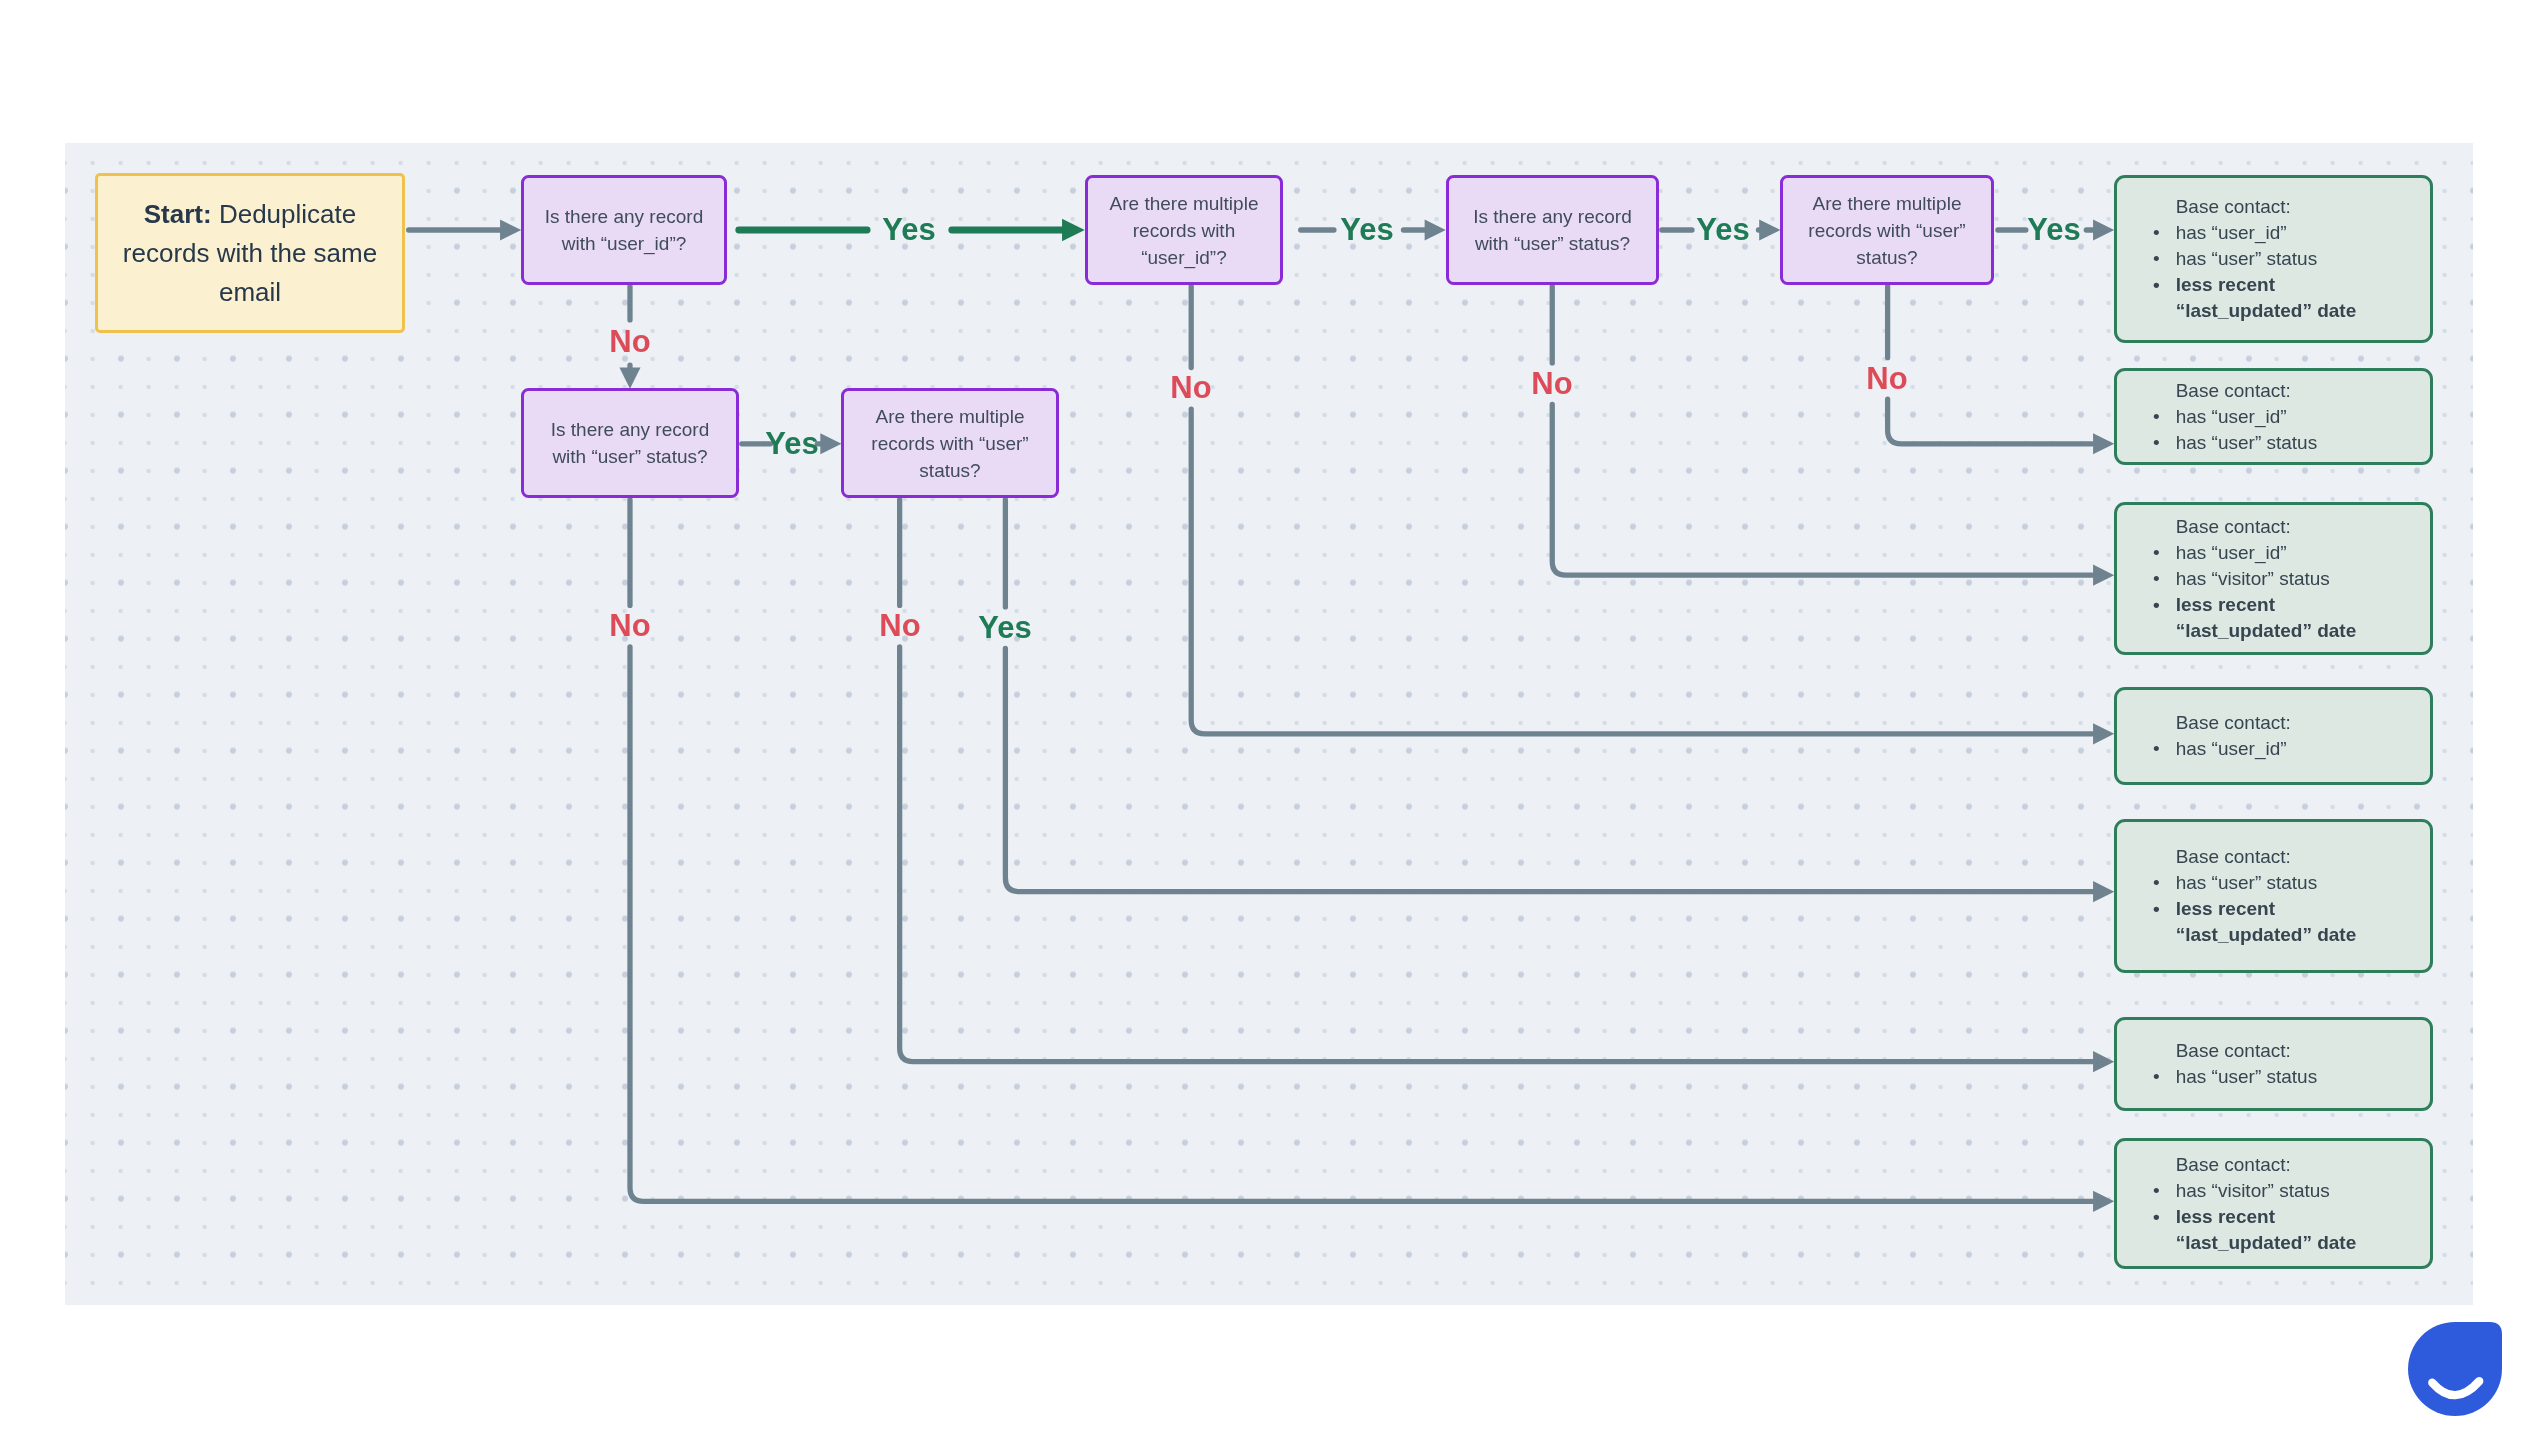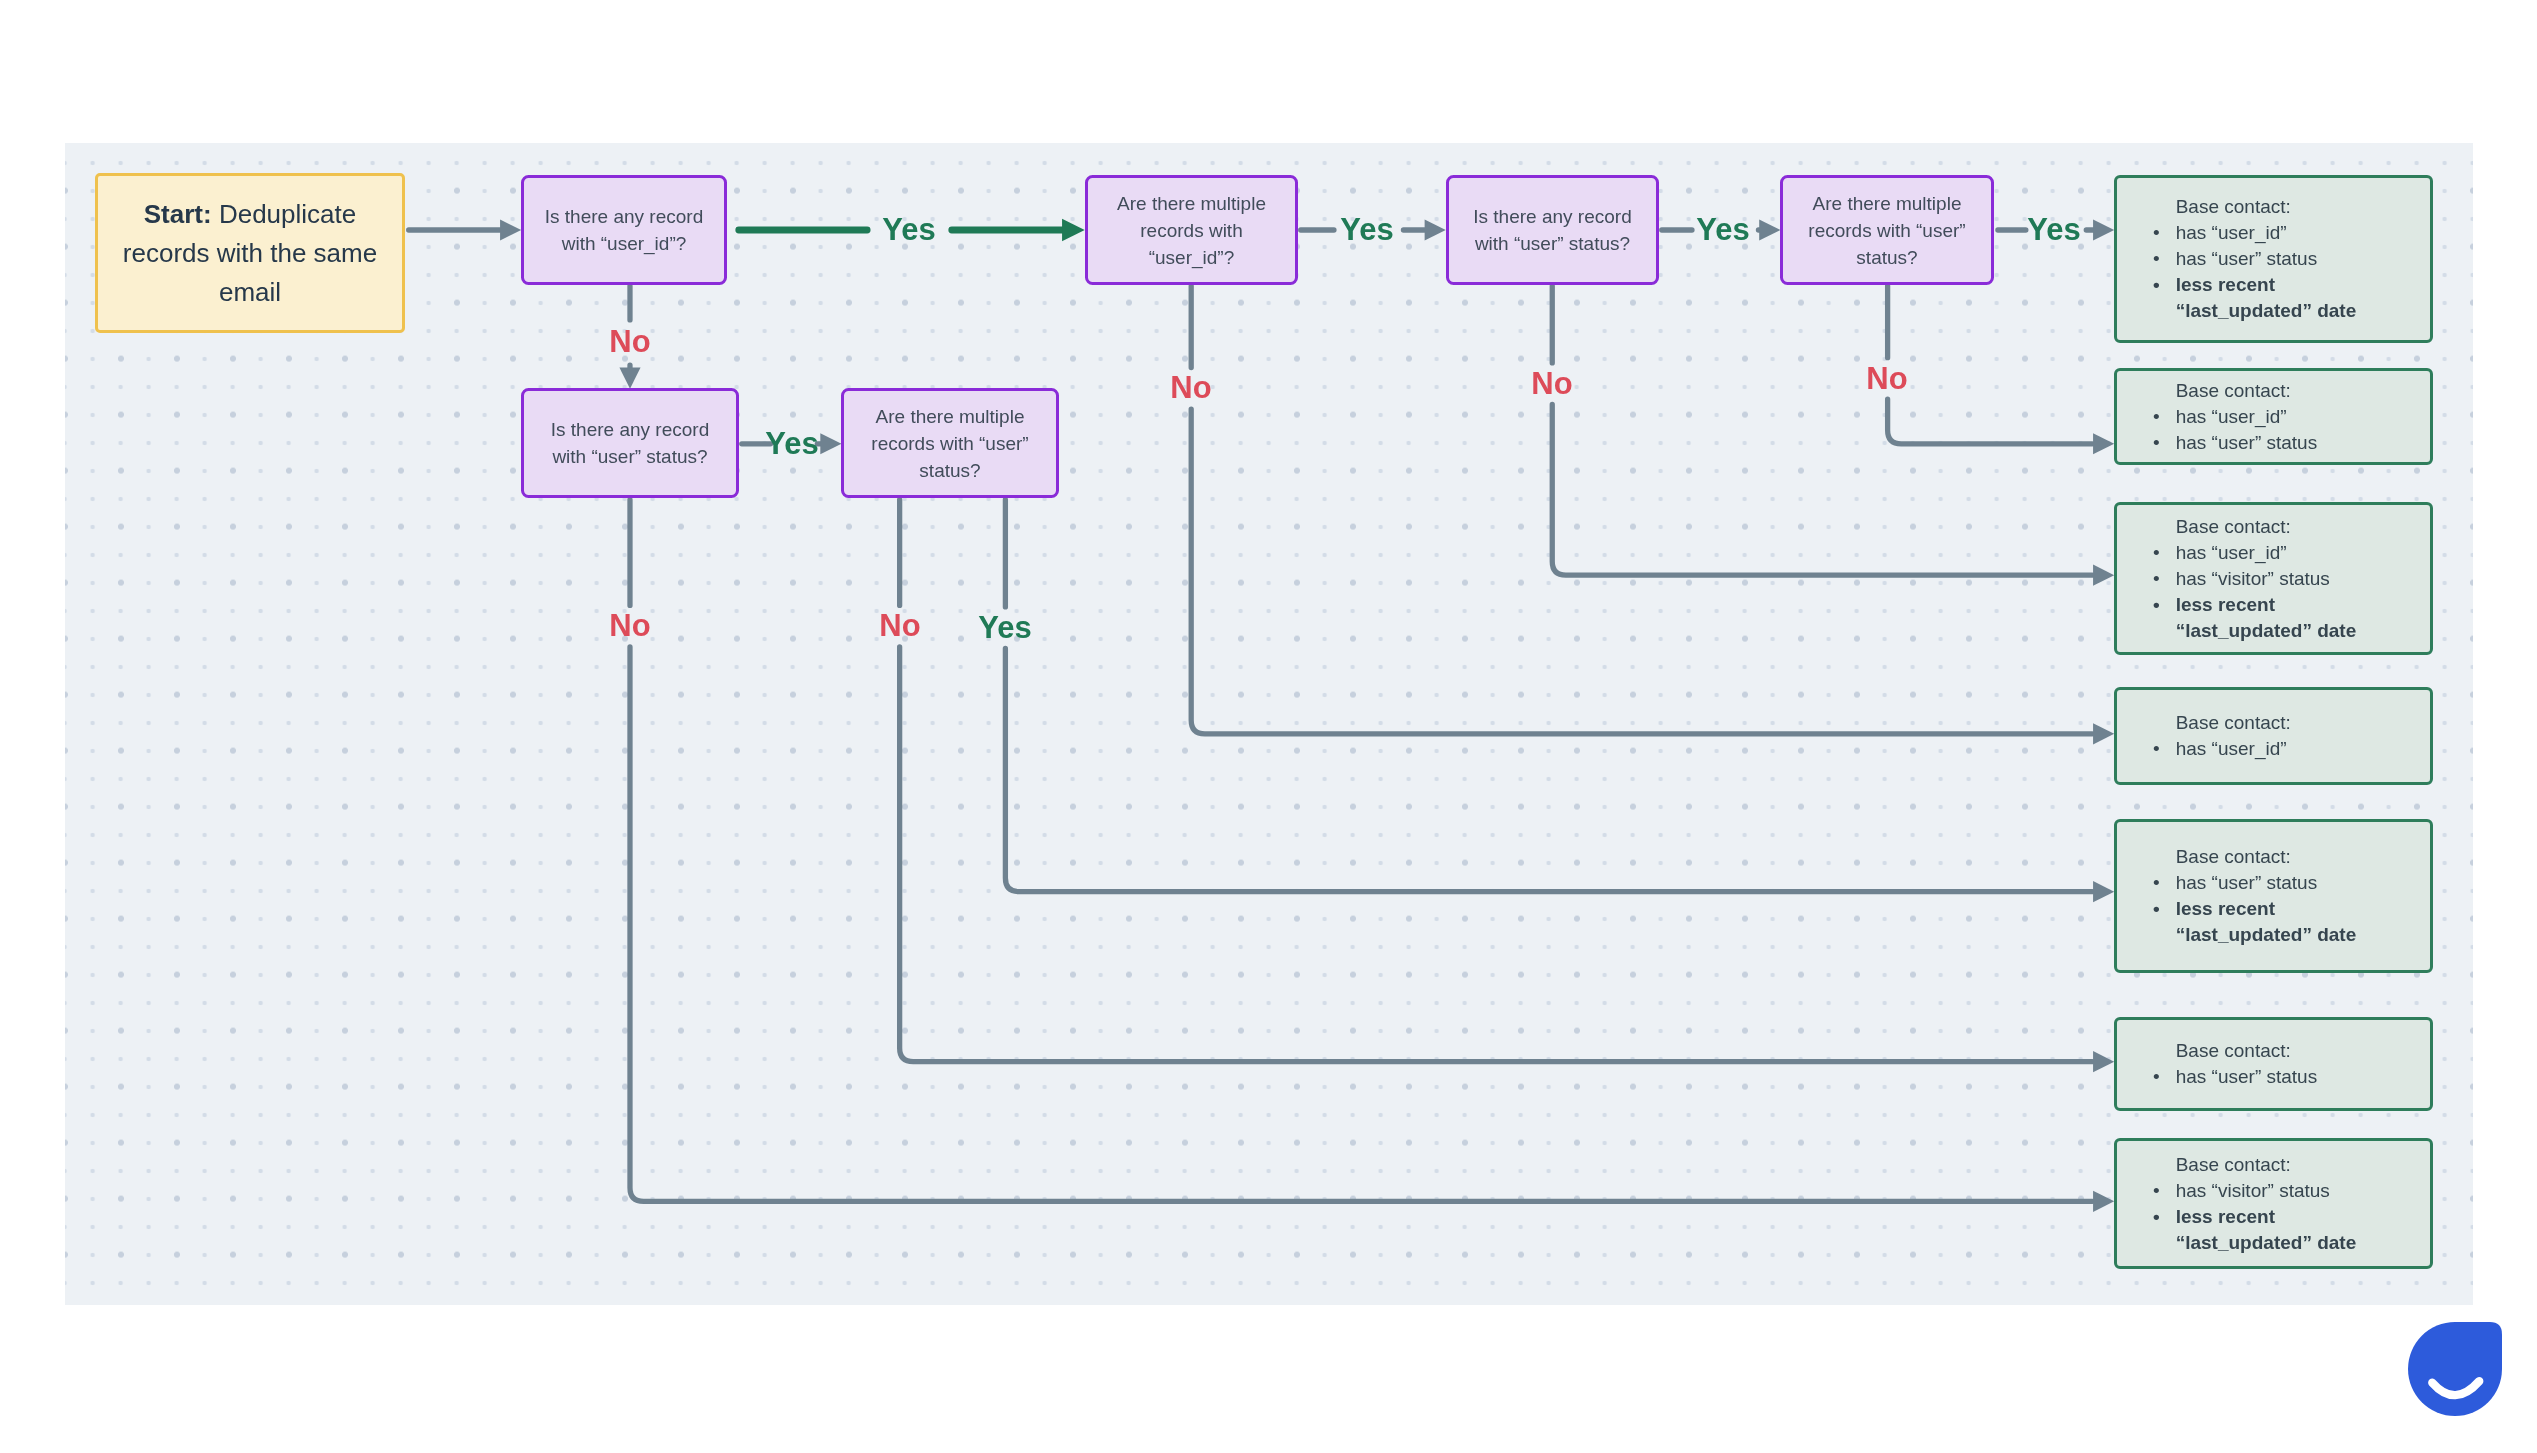--- a/index.html
+++ b/index.html
@@ -27,21 +27,21 @@
   }
   .start-node{
     background:#FBF0D0;border:3.8px solid #EFC14D;border-radius:5px;
     color:#26384A;font-size:26px;line-height:39px;padding:3px 21px;
   }
   .decision-node{
     background:#E9DBF5;border:3.8px solid #8A2BD8;border-radius:7.6px;
     color:#414C5A;font-size:19px;line-height:27px;padding:6px 18px;
   }
   .outcome-node{
-    background:#DEE8E3;border:3px solid #2E7D5B;border-radius:6px;
+    background:#DEE8E3;border:3px solid #2E7D5B;border-radius:11px;
     color:#36454F;font-size:19px;line-height:26px;
     flex-direction:column;justify-content:center;align-items:stretch;
     text-align:left;padding:10.6px 16.6px 10.6px 36px;
   }
   .o-title{margin-left:22.7px;}
   .o-item{display:flex;}
   .o-item .dot{width:22.7px;flex:none;}
   .o-item.bold{font-weight:700;}
   
   .edge-label{
@@ -109,21 +109,21 @@
     </g>
   </svg>
 
   <div class="node start-node" style="left:30px;top:30px;width:310px;height:160px;">
     <div><b>Start:</b><span> Deduplicate records with the same email</span></div>
   </div>
 
   <div class="node decision-node" style="left:456px;top:32px;width:206px;height:110px;">
     <span>Is there any record with “user_id”?</span>
   </div>
-  <div class="node decision-node" style="left:1020px;top:32px;width:213px;height:110px;">
+  <div class="node decision-node" style="left:1020px;top:32px;width:198px;height:110px;">
     <span>Are there multiple records with “user_id”?</span>
   </div>
   <div class="node decision-node" style="left:1381px;top:32px;width:213px;height:110px;">
     <span>Is there any record with “user” status?</span>
   </div>
   <div class="node decision-node" style="left:1715px;top:32px;width:214px;height:110px;">
     <span>Are there multiple records with “user” status?</span>
   </div>
   <div class="node decision-node" style="left:456px;top:245px;width:218px;height:110px;">
     <span>Is there any record with “user” status?</span>

